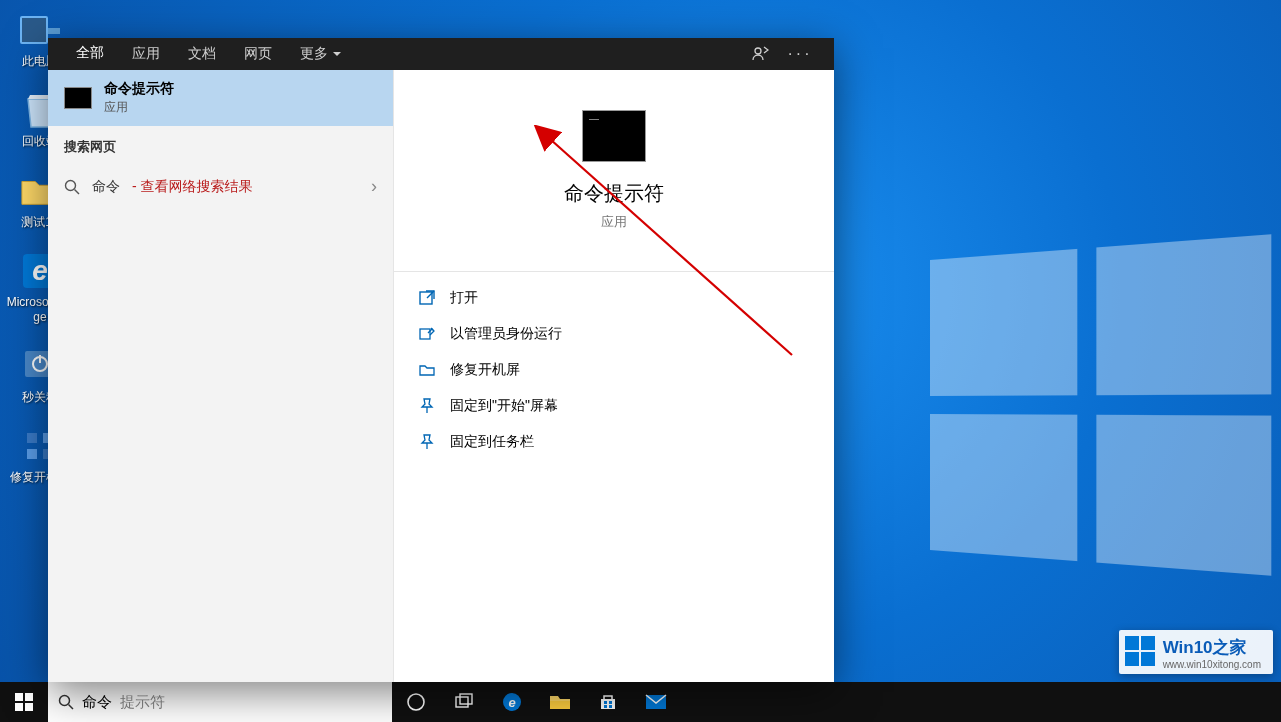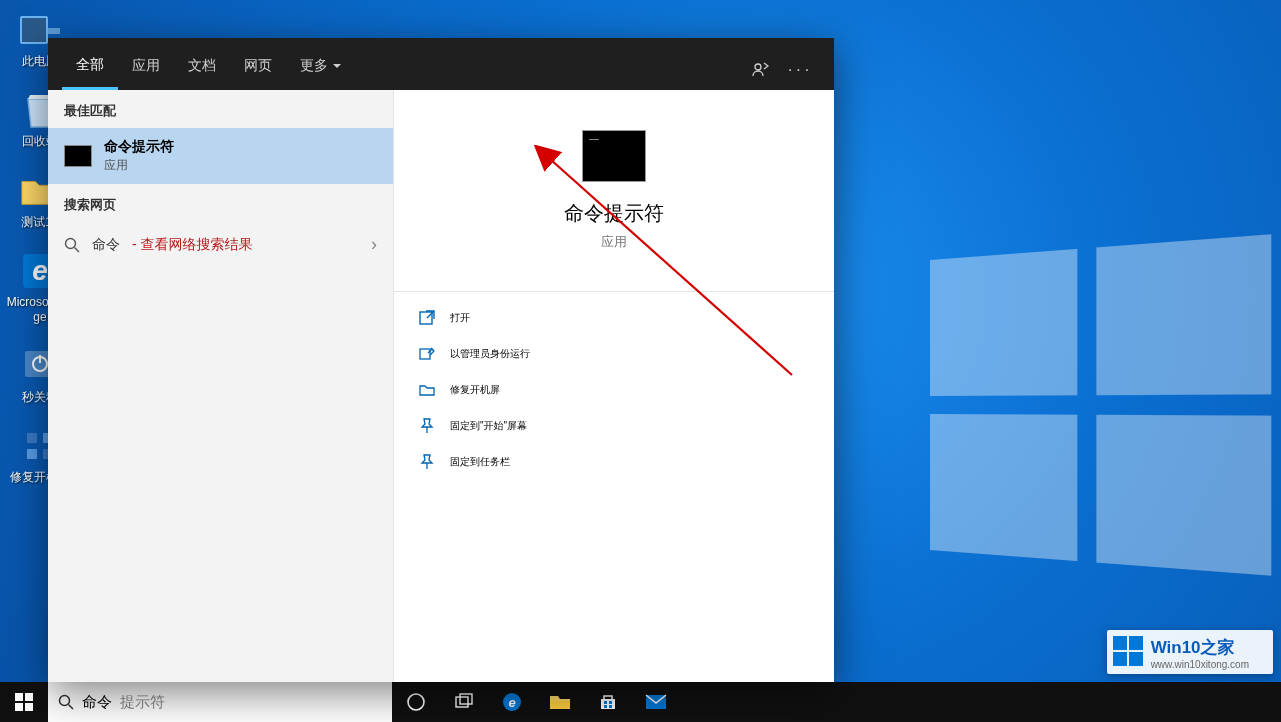--- a/index.html
+++ b/index.html
@@ -63,22 +63,22 @@
   .search-panel {
     position: absolute;
     left: 48px; top: 38px;
     width: 786px; height: 644px;
     background: #1f1f1f;
     display: flex; flex-direction: column;
     z-index: 10;
     box-shadow: 0 10px 40px rgba(0,0,0,0.5);
   }
   .search-tabs {
-    height: 52px;
-    display: flex; align-items: flex-end;
+    height: 32px;
+    display: flex; align-items: center;
     padding: 0 14px;
     color: #d0d0d0;
     font-size: 14px;
     position: relative;
   }
   .search-tabs .tab { padding: 0 14px; height:48px; display:flex; align-items:center; cursor:pointer; }
   .search-tabs .tab.active { border-bottom: 3px solid #4cc2ff; color:#fff; }
   .search-tabs .spacer { flex:1; }
   .search-tabs .hdr-btn { width:40px; height:40px; display:flex; align-items:center; justify-content:center; color:#d0d0d0; cursor:pointer; }
   .dots { letter-spacing: 3px; font-size:16px; line-height:1; }
@@ -152,21 +152,21 @@
     content:"—"; color:#aaa; position:absolute; top:2px; left:6px; font-size:10px;
   }
   .preview-title { font-size: 20px; color:#000; margin-bottom:6px; }
   .preview-sub { font-size: 13px; color:#777; }
   .divider { height:1px; background:#e5e5e5; margin: 20px 0 0; }
   .actions { padding: 8px 0; }
   .action-row {
     display:flex; align-items:center;
     padding: 9px 24px;
     gap: 14px;
-    font-size: 10px;
+    font-size: 14px;
     color:#000;
     cursor:pointer;
   }
   .action-row .aicon { width:18px; height:18px; color:#0066b4; flex-shrink:0; display:flex; align-items:center; justify-content:center; }
 
   
   .arrow-svg {
     position:absolute; left:138px; top:55px; width:300px; height:260px; pointer-events:none;
   }
 
@@ -196,21 +196,21 @@
   .tb-btn { width:48px; display:flex; align-items:center; justify-content:center; cursor:pointer; color:#fff; }
   .tb-btn svg { width:20px; height:20px; }
   .tb-btn.files svg { width:22px; height:18px; }
   .tb-btn.store svg { width:18px; height:18px; }
   .tb-btn.mail svg { width:22px; height:16px; }
 
   
   .watermark {
     position:absolute; right:8px; bottom:48px;
     background:rgba(255,255,255,0.92);
-    padding:6px 24px 4px 44px;
+    padding:6px 12px 4px 44px;
     border-radius:2px;
     z-index:4;
     box-shadow:0 2px 8px rgba(0,0,0,0.3);
   }
   .watermark .wm-logo {
     position:absolute; left:6px; top:6px; width:30px; height:30px;
     display:grid; grid-template:1fr 1fr/1fr 1fr; gap:2px;
   }
   .watermark .wm-logo span { background:#0078d7; }
   .watermark .wm-title { font-size:17px; font-weight:bold; color:#0a5cb8; }
@@ -293,21 +293,20 @@
           <path d="M13 2l4 3-4 3" fill="none" stroke="currentColor" stroke-width="1.3"></path>
         </svg>
     </div>
     <div class="hdr-btn">
         <span class="dots">···</span>
       </div>
   </div>
 
   <div class="search-body">
     <div class="left-col">
-      <div class="section-hdr">最佳匹配</div>
       <div class="result-item selected">
         <div class="ri-icon"></div>
         <div class="ri-txt">
           <div class="ri-title">命令提示符</div>
           <div class="ri-sub">应用</div>
         </div>
       </div>
       <div class="section-hdr">搜索网页</div>
       <div class="web-item">
         <svg class="mag" viewBox="0 0 16 16">

